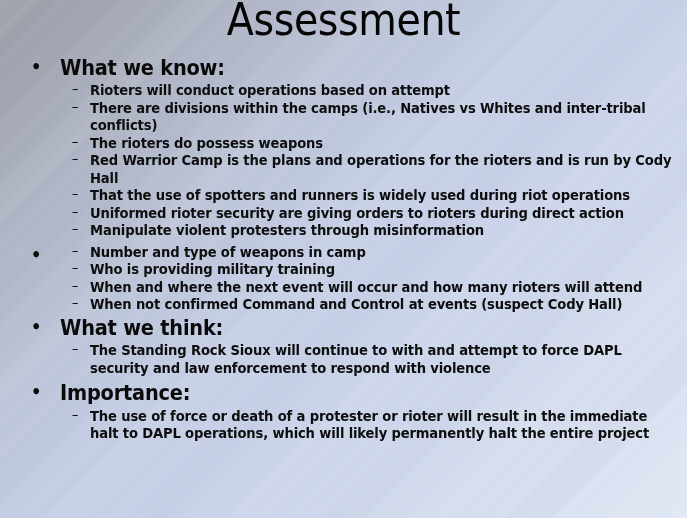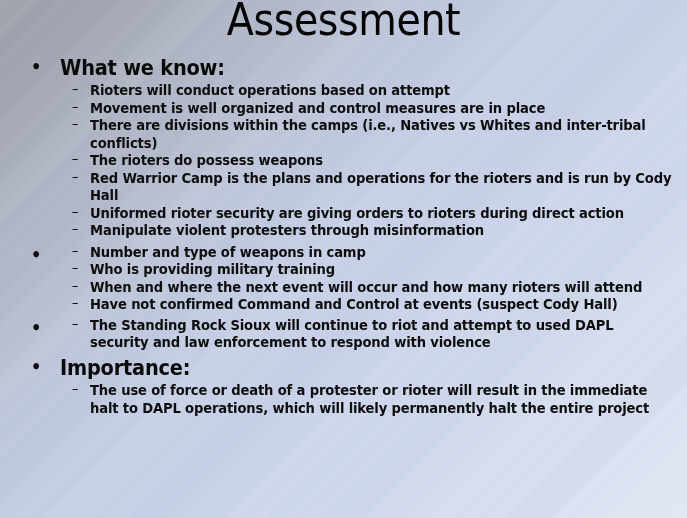--- a/index.html
+++ b/index.html
@@ -158,39 +158,39 @@
         <span class="b">•</span>
         <span>What we know:</span>
       </div>
       <ul class="lvl2list">
         <li class="lvl2">
           <span class="d">–</span>
           <span>Rioters will conduct operations based on attempt</span>
         </li>
         <li class="lvl2">
           <span class="d">–</span>
-          <span>Movement is well organized and control measures are in place</span>
         </li>
         <li class="lvl2">
           <span class="d">–</span>
           <span>There are divisions within the camps (i.e., Natives vs Whites and inter-tribal conflicts)</span>
         </li>
         <li class="lvl2">
           <span class="d">–</span>
         </li>
         <li class="lvl2">
           <span class="d">–</span>
           <span>The rioters do possess weapons</span>
         </li>
         <li class="lvl2">
           <span class="d">–</span>
           <span>Red Warrior Camp is the plans and operations for the rioters and is run by Cody Hall</span>
         </li>
         <li class="lvl2">
           <span class="d">–</span>
+          <span>That the use of spotters and runners is widely used during riot operations</span>
         </li>
         <li class="lvl2">
           <span class="d">–</span>
           <span>Uniformed rioter security are giving orders to rioters during direct action</span>
         </li>
         <li class="lvl2">
           <span class="d">–</span>
           <span>Manipulate violent protesters through misinformation</span>
         </li>
       </ul>
@@ -210,35 +210,36 @@
         <li class="lvl2">
           <span class="d">–</span>
           <span>Who is providing military training</span>
         </li>
         <li class="lvl2">
           <span class="d">–</span>
           <span>When and where the next event will occur and how many rioters will attend</span>
         </li>
         <li class="lvl2">
           <span class="d">–</span>
-          <span>Have not confirmed Command and Control at events (suspect Cody Hall)</span>
+          <span>When not confirmed Command and Control at events (suspect Cody Hall)</span>
         </li>
       </ul>
     </div>
 
     <div class="gap-after2"></div>
 
     <div class="section">
       <div class="lvl1">
         <span class="b">•</span>
-      </div>
-      <ul class="lvl2list">
-        <li class="lvl2">
-          <span class="d">–</span>
-          <span>The Standing Rock Sioux will continue to riot and attempt to used DAPL security and law enforcement to respond with violence</span>
+        <span>What we think:</span>
+      </div>
+      <ul class="lvl2list">
+        <li class="lvl2">
+          <span class="d">–</span>
+          <span>The Standing Rock Sioux will continue to with and attempt to force DAPL security and law enforcement to respond with violence</span>
         </li>
       </ul>
     </div>
 
     <div class="gap-after3"></div>
 
     <div class="section">
       <div class="lvl1">
         <span class="b">•</span>
         <span>Importance:</span>

